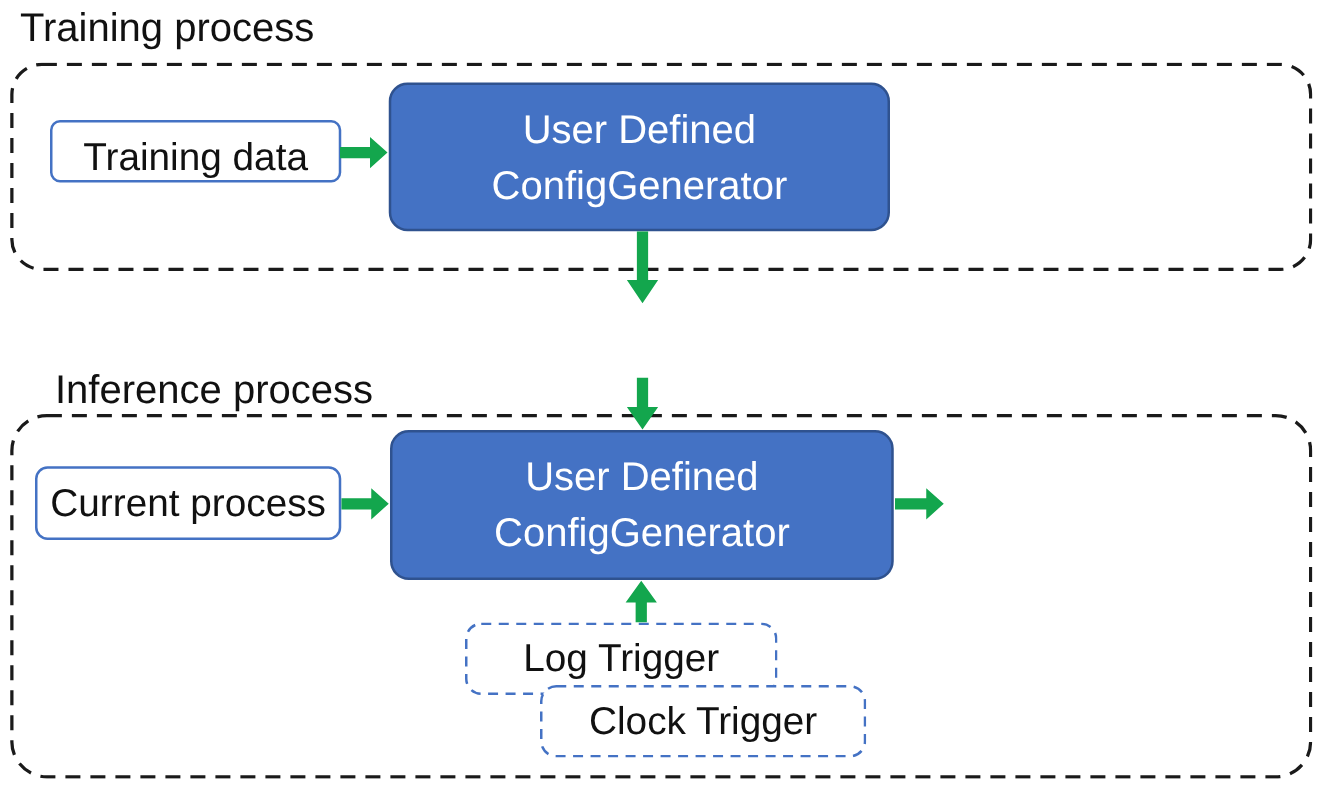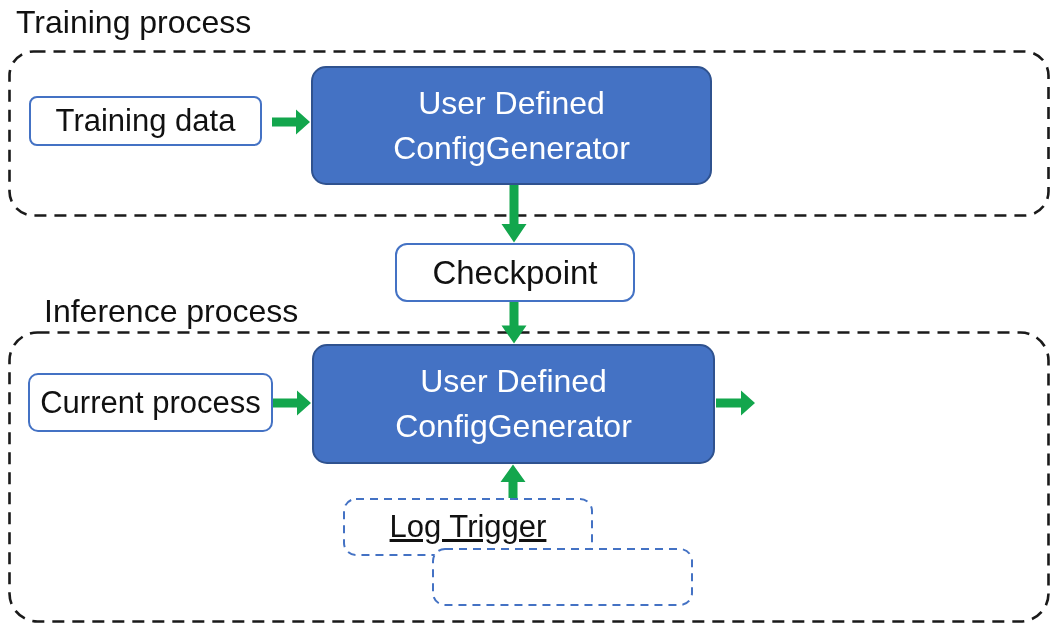--- a/index.html
+++ b/index.html
@@ -91,44 +91,41 @@
 <div class="canvas">
 
   <div class="section-title" style="left:16px; top:4px;">Training process</div>
 
   <div class="dashed-container" style="left:8px; top:50px;">
     <svg width="1042" height="167" viewBox="0 0 1042 167" aria-hidden="true">
       <rect x="1.5" y="1.5" width="1039" height="164" rx="24" ry="24" fill="none" style="stroke:var(--dash-black)" stroke-width="2.6" stroke-dasharray="12 8"></rect>
     </svg>
   </div>
 
-  <div class="white-box" style="left:29px; top:96px; width:233px; height:50px; border-radius:8px;">
+  <div class="white-box" style="left:40px; top:96px; width:233px; height:50px; border-radius:8px;align-items:flex-end;">
     <span>Training data</span>
   </div>
 
   <div class="arrow" style="left:272px; top:109px;">
     <svg width="39" height="26" viewBox="0 0 39 26" aria-hidden="true">
       <polygon points="0,8.5 24,8.5 24,0.5 38,13 24,25.5 24,17.5 0,17.5" style="fill:var(--green)"></polygon>
     </svg>
   </div>
 
   <div class="blue-box" style="left:311px; top:66px; width:401px; height:119px;">
     <span>User Defined</span>
     <span>ConfigGenerator</span>
   </div>
 
   <div class="arrow" style="left:501px; top:185px;">
     <svg width="26" height="58" viewBox="0 0 26 58" aria-hidden="true">
       <polygon points="8.5,0 17.5,0 17.5,39 25.5,39 13,57.5 0.5,39 8.5,39" style="fill:var(--green)"></polygon>
     </svg>
   </div>
 
-  <div class="white-box" style="left:395px; top:243px; width:240px; height:59px; border-radius:12px; border-width:2.5px; font-size:33px;">
-    <span>Checkpoint</span>
-  </div>
 
   <div class="arrow" style="left:501px; top:302px;">
     <svg width="26" height="42" viewBox="0 0 26 42" aria-hidden="true">
       <polygon points="8.5,0 17.5,0 17.5,23.5 25.5,23.5 13,41.5 0.5,23.5 8.5,23.5" style="fill:var(--green)"></polygon>
     </svg>
   </div>
 
   <div class="section-title" style="left:16px; top:293px;margin-left:28px;">Inference process</div>
 
   <div class="dashed-container" style="left:8px; top:331px;">
@@ -158,26 +155,27 @@
     </svg>
   </div>
 
 
   <div class="arrow" style="left:500px; top:464px;">
     <svg width="26" height="34" viewBox="0 0 26 34" aria-hidden="true">
       <polygon points="13,0.5 25.5,18 17.5,18 17.5,34 8.5,34 8.5,18 0.5,18" style="fill:var(--green)"></polygon>
     </svg>
   </div>
 
-  <div class="trigger-box" style="left:343px; top:498px; width:250px; height:58px;text-decoration:underline;">
+  <div class="trigger-box" style="left:372px; top:498px; width:250px; height:58px;">
     <svg width="250" height="58" viewBox="0 0 250 58" aria-hidden="true">
       <rect x="1" y="1" width="248" height="56" rx="12" ry="12" fill="#ffffff" style="stroke:var(--box-border-blue)" stroke-width="2" stroke-dasharray="8 6"></rect>
     </svg>
     <span class="trigger-label">Log Trigger</span>
   </div>
 
   <div class="trigger-box" style="left:432px; top:548px; width:261px; height:58px; z-index:6;">
     <svg width="261" height="58" viewBox="0 0 261 58" aria-hidden="true">
       <rect x="1" y="1" width="259" height="56" rx="12" ry="12" fill="#ffffff" style="stroke:var(--box-border-blue)" stroke-width="2" stroke-dasharray="8 6"></rect>
     </svg>
+    <span class="trigger-label">Clock Trigger</span>
   </div>
 
 </div>
 
 </body></html>

